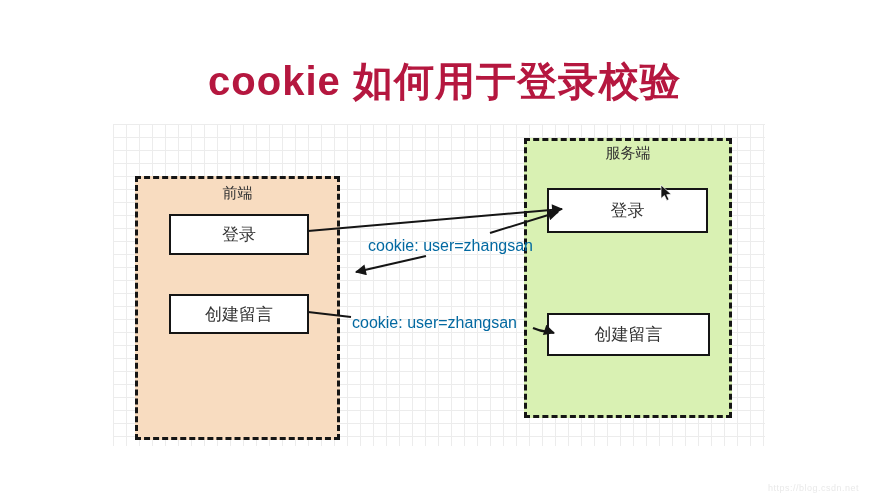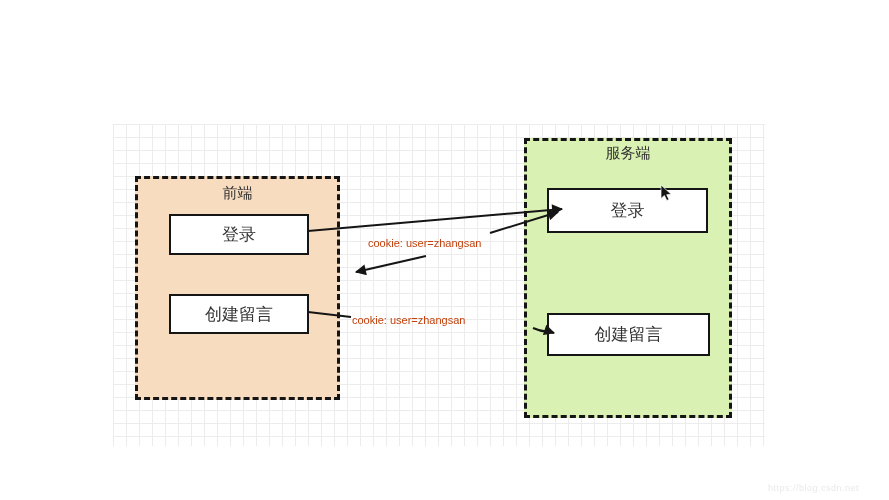--- a/index.html
+++ b/index.html
@@ -27,21 +27,21 @@
     background-image:
       linear-gradient(to right,var(--grid-line) 1px,transparent 1px),
       linear-gradient(to bottom,var(--grid-line) 1px,transparent 1px);
     background-size:13px 13px;
   }
 
   .group-box{
     position:absolute;border:3px dashed var(--line-color);
   }
   .group-box.frontend{
-    left:135px;top:176px;width:205px;height:224px;
+    left:135px;top:176px;width:205px;height:264px;
     background:var(--frontend-fill);
   }
   .group-box.server{
     left:524px;top:138px;width:208px;height:280px;
     background:var(--server-fill);
   }
   .group-label{
     position:absolute;left:0;width:100%;text-align:center;
     font-size:15px;color:var(--text-color);
   }
@@ -55,36 +55,37 @@
   }
   .frontend .node-login{left:31px;top:35px;width:140px;height:41px;}
   .frontend .node-message{left:31px;top:115px;width:140px;height:40px;}
   .server .node-login{left:20px;top:47px;width:161px;height:45px;}
   .server .node-message{left:20px;top:172px;width:163px;height:43px;}
 
   .arrow-layer{position:absolute;left:0;top:0;width:889px;height:500px;pointer-events:none;}
   .arrow-layer line,.arrow-layer path.link{stroke:var(--line-color);stroke-width:2;fill:none;}
 
   .edge-label{
-    position:absolute;font-size:11px;color:#c2410c;white-space:nowrap;
+    position:absolute;font-size:16px;color:#0369a1;white-space:nowrap;
     background:transparent;
   }
   .edge-label.top{left:368px;top:237px;}
   .edge-label.bottom{left:352px;top:314px;}
 
   .watermark{
     position:absolute;left:768px;top:483px;font-size:9px;
     color:var(--watermark-color);letter-spacing:0.5px;
   }
 </style>
 </head>
 <body>
 
 <div class="stage">
 
+  <div class="page-title">cookie 如何用于登录校验</div>
 
   <div class="grid-canvas"></div>
 
   <div class="group-box frontend">
     <div class="group-label">前端</div>
     <div class="node-box node-login">
       <span>登录</span>
     </div>
     <div class="node-box node-message">
       <span>创建留言</span>

